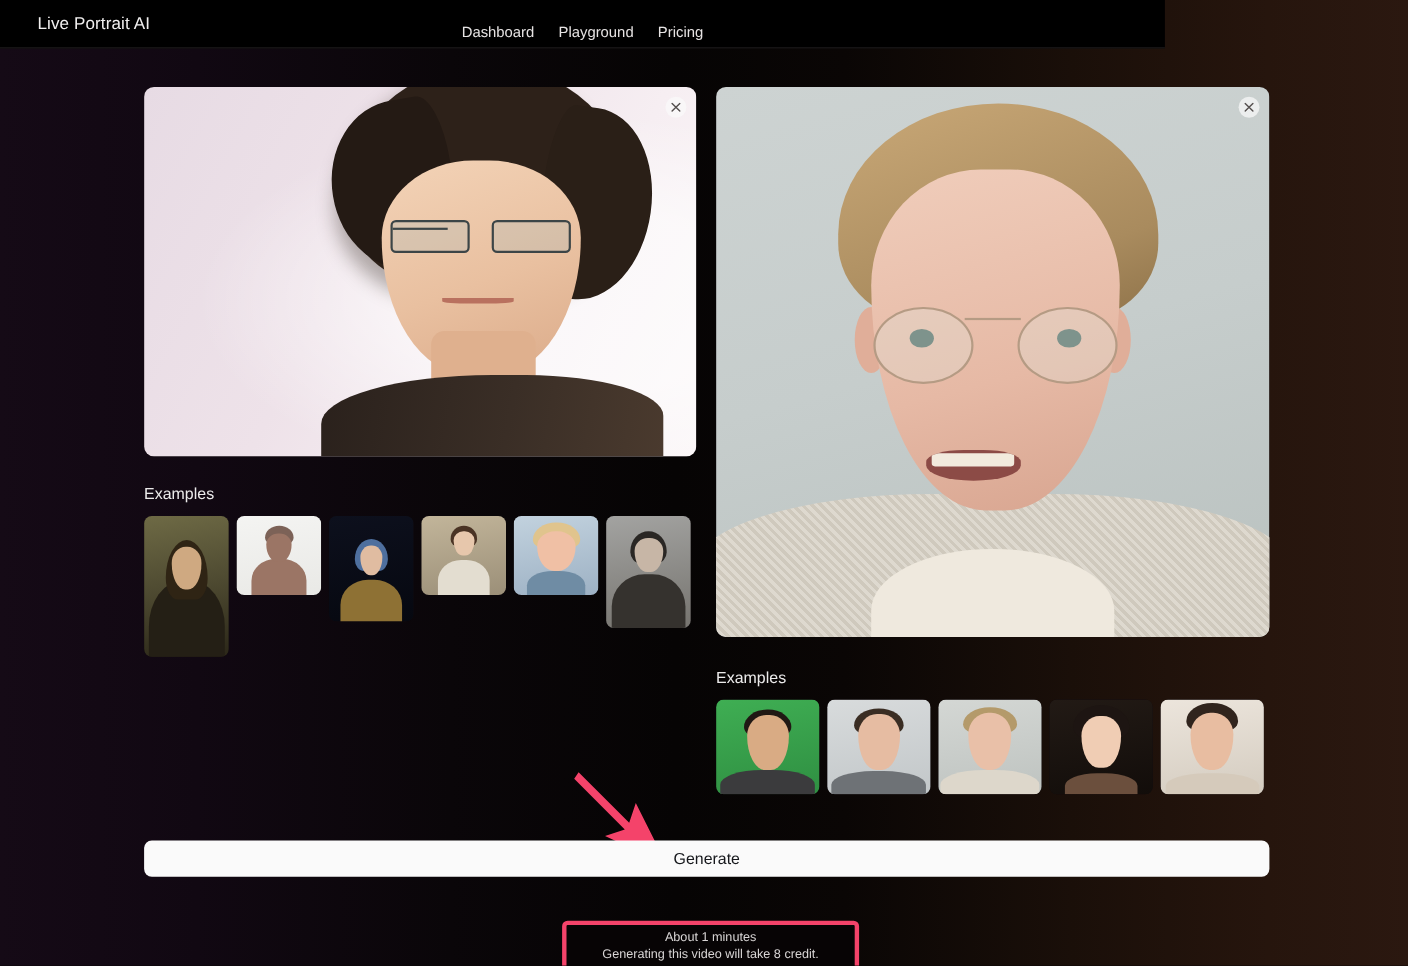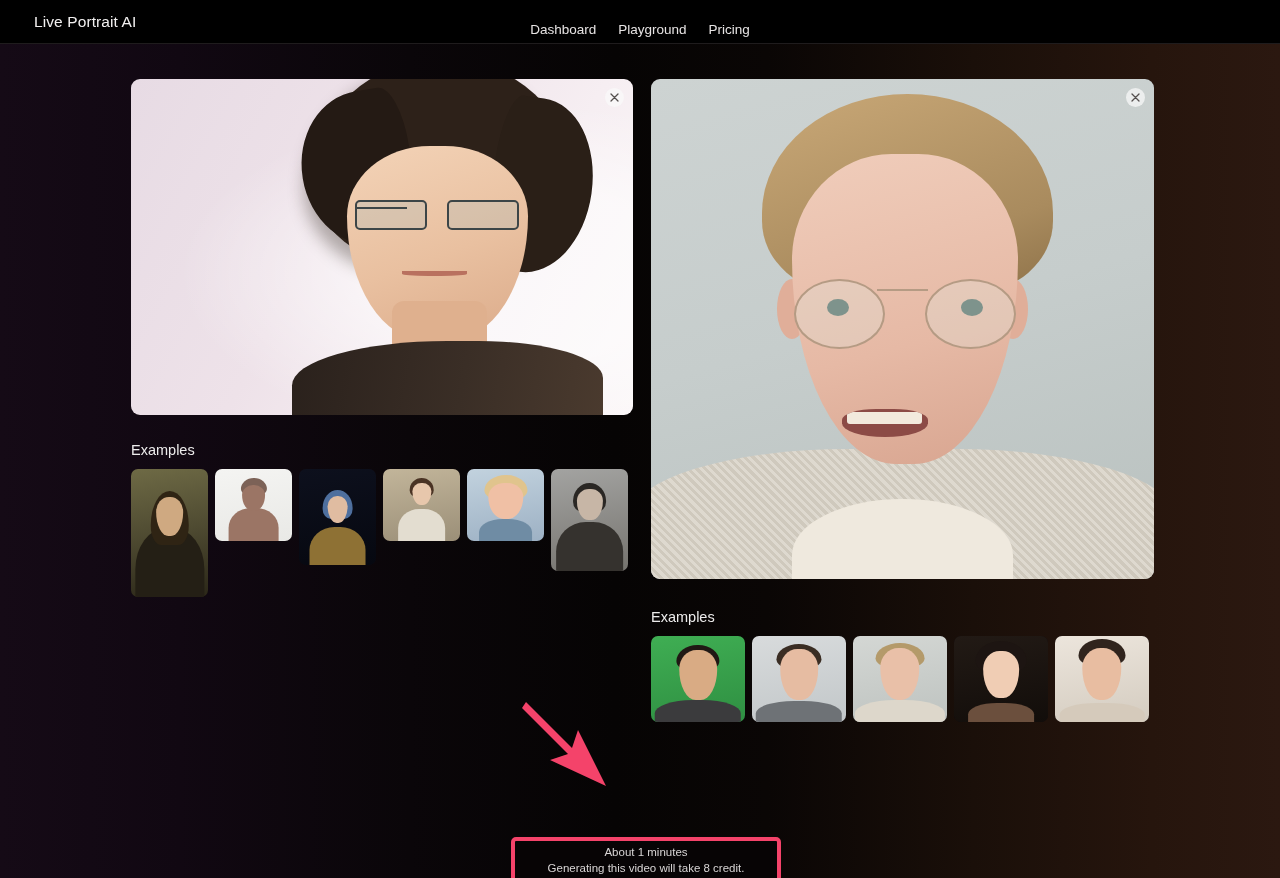--- a/index.html
+++ b/index.html
@@ -30,21 +30,21 @@
         #1a0f09 76%,
         #26150d 90%,
         #2b1810 100%);
     overflow: hidden;
   }
 
   
   .topbar {
     position: absolute;
     top: 0; left: 0;
-    width: 1280px;
+    width: 1059px;
     height: 44px;
     background: #000000;
     border-bottom: 1px solid #1f1c1d;
     display: flex;
     align-items: center;
     z-index: 20;
   }
 
   .brand {
     position: absolute;
@@ -543,20 +543,21 @@
           <div class="t-hair" style="top:4%;width:50%;height:30%;background:#30241d"></div>
           <div class="t-head" style="top:14%;width:42%;height:60%;background:#e8bda1"></div>
         </div>
       </div>
     </div>
 
     <svg class="arrow-anno" viewBox="0 0 92 100">
       <path d="M6 8 L52 54 L58 36 L86 92 L30 66 L48 60 L2 14 Z" fill="#f4436a"></path>
     </svg>
 
+    <button class="generate-btn">Generate</button>
 
     <div class="credits-box">
       <div class="credits-line">About 1 minutes</div>
       <div class="credits-line">Generating this video will take 8 credit.</div>
     </div>
 
   </div>
 </div>
 
 </body></html>

